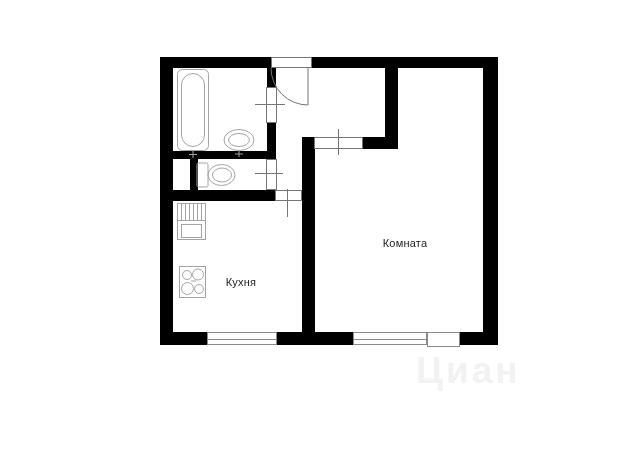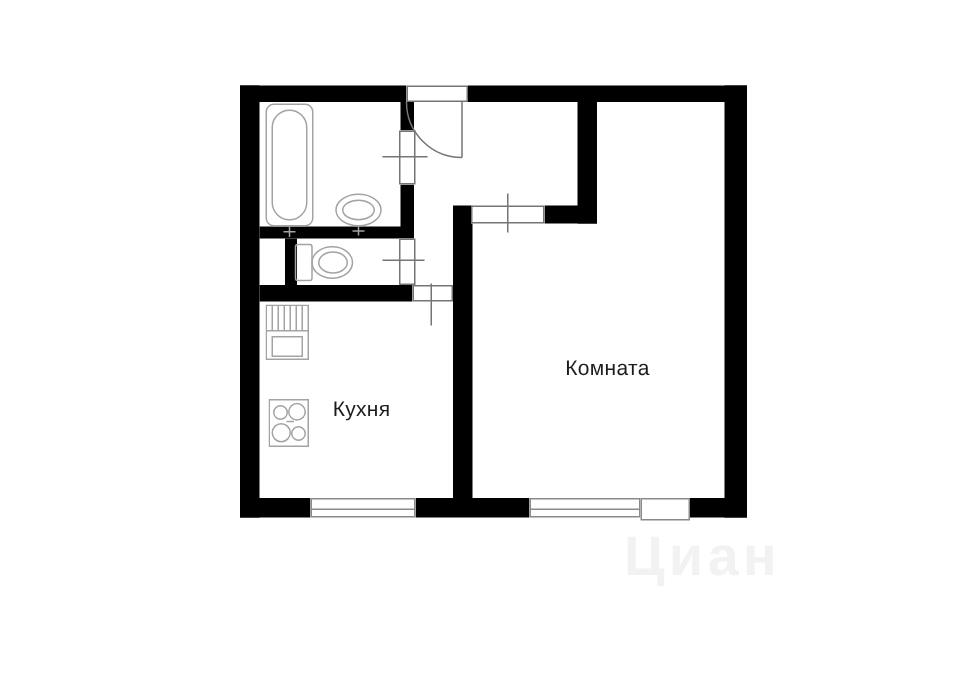--- a/index.html
+++ b/index.html
@@ -7,21 +7,21 @@
   .canvas{position:relative;width:640px;height:453px;background:#fff;overflow:hidden;}
   .wall{position:absolute;background:var(--wall,#000);}
   .door-frame{position:absolute;background:#fff;border:1px solid var(--door-line,#777);box-sizing:border-box;}
   .door-leaf{position:absolute;background:var(--door-line,#777);}
   .window{position:absolute;background:#fff;border:1px solid var(--window-line,#888);box-sizing:border-box;}
   .window .mid{position:absolute;left:0;right:0;top:50%;height:1px;background:var(--window-line,#888);}
   .fixture{position:absolute;}
   .fixture svg{display:block;}
   .fixture *{stroke:var(--fixture-line,#a3a3a3);fill:none;stroke-width:1;}
   .swing svg *{stroke:var(--door-line,#777);fill:none;stroke-width:1;}
-  .room-label{position:absolute;font-size:14px;color:var(--label-text,#1c1c1c);text-align:center;letter-spacing:0.2px;}
+  .room-label{position:absolute;font-size:11px;color:var(--label-text,#1c1c1c);text-align:center;letter-spacing:0.2px;}
   .watermark{position:absolute;left:416px;top:349px;width:180px;height:44px;
     font-size:37px;font-weight:bold;color:var(--watermark,#f2f2f2);
     letter-spacing:3px;line-height:44px;user-select:none;}
 </style>
 </head>
 <body style="background: rgb(255, 255, 255);">
 
 <div class="canvas">
 
   <div class="wall" style="left:160px;top:57px;width:111px;height:11px"></div>
@@ -108,18 +108,18 @@
     <svg width="28" height="33" viewBox="0 0 28 33">
       <rect x="0.5" y="0.5" width="26" height="31"></rect>
       <circle cx="8" cy="9" r="4.5"></circle>
       <circle cx="19" cy="8.5" r="5.5"></circle>
       <circle cx="8.5" cy="22.5" r="6"></circle>
       <circle cx="20" cy="23" r="4.5"></circle>
       <line x1="12" y1="15" x2="17" y2="15"></line>
     </svg>
   </div>
 
-  <div class="room-label" style="left:203px;top:264px;width:76px">Кухня</div>
+  <div class="room-label" style="left:203px;top:276px;width:76px">Кухня</div>
   <div class="room-label" style="left:363px;top:237px;width:84px">Комната</div>
 
   <div class="watermark">Циан</div>
 
 </div>
 
 </body></html>

